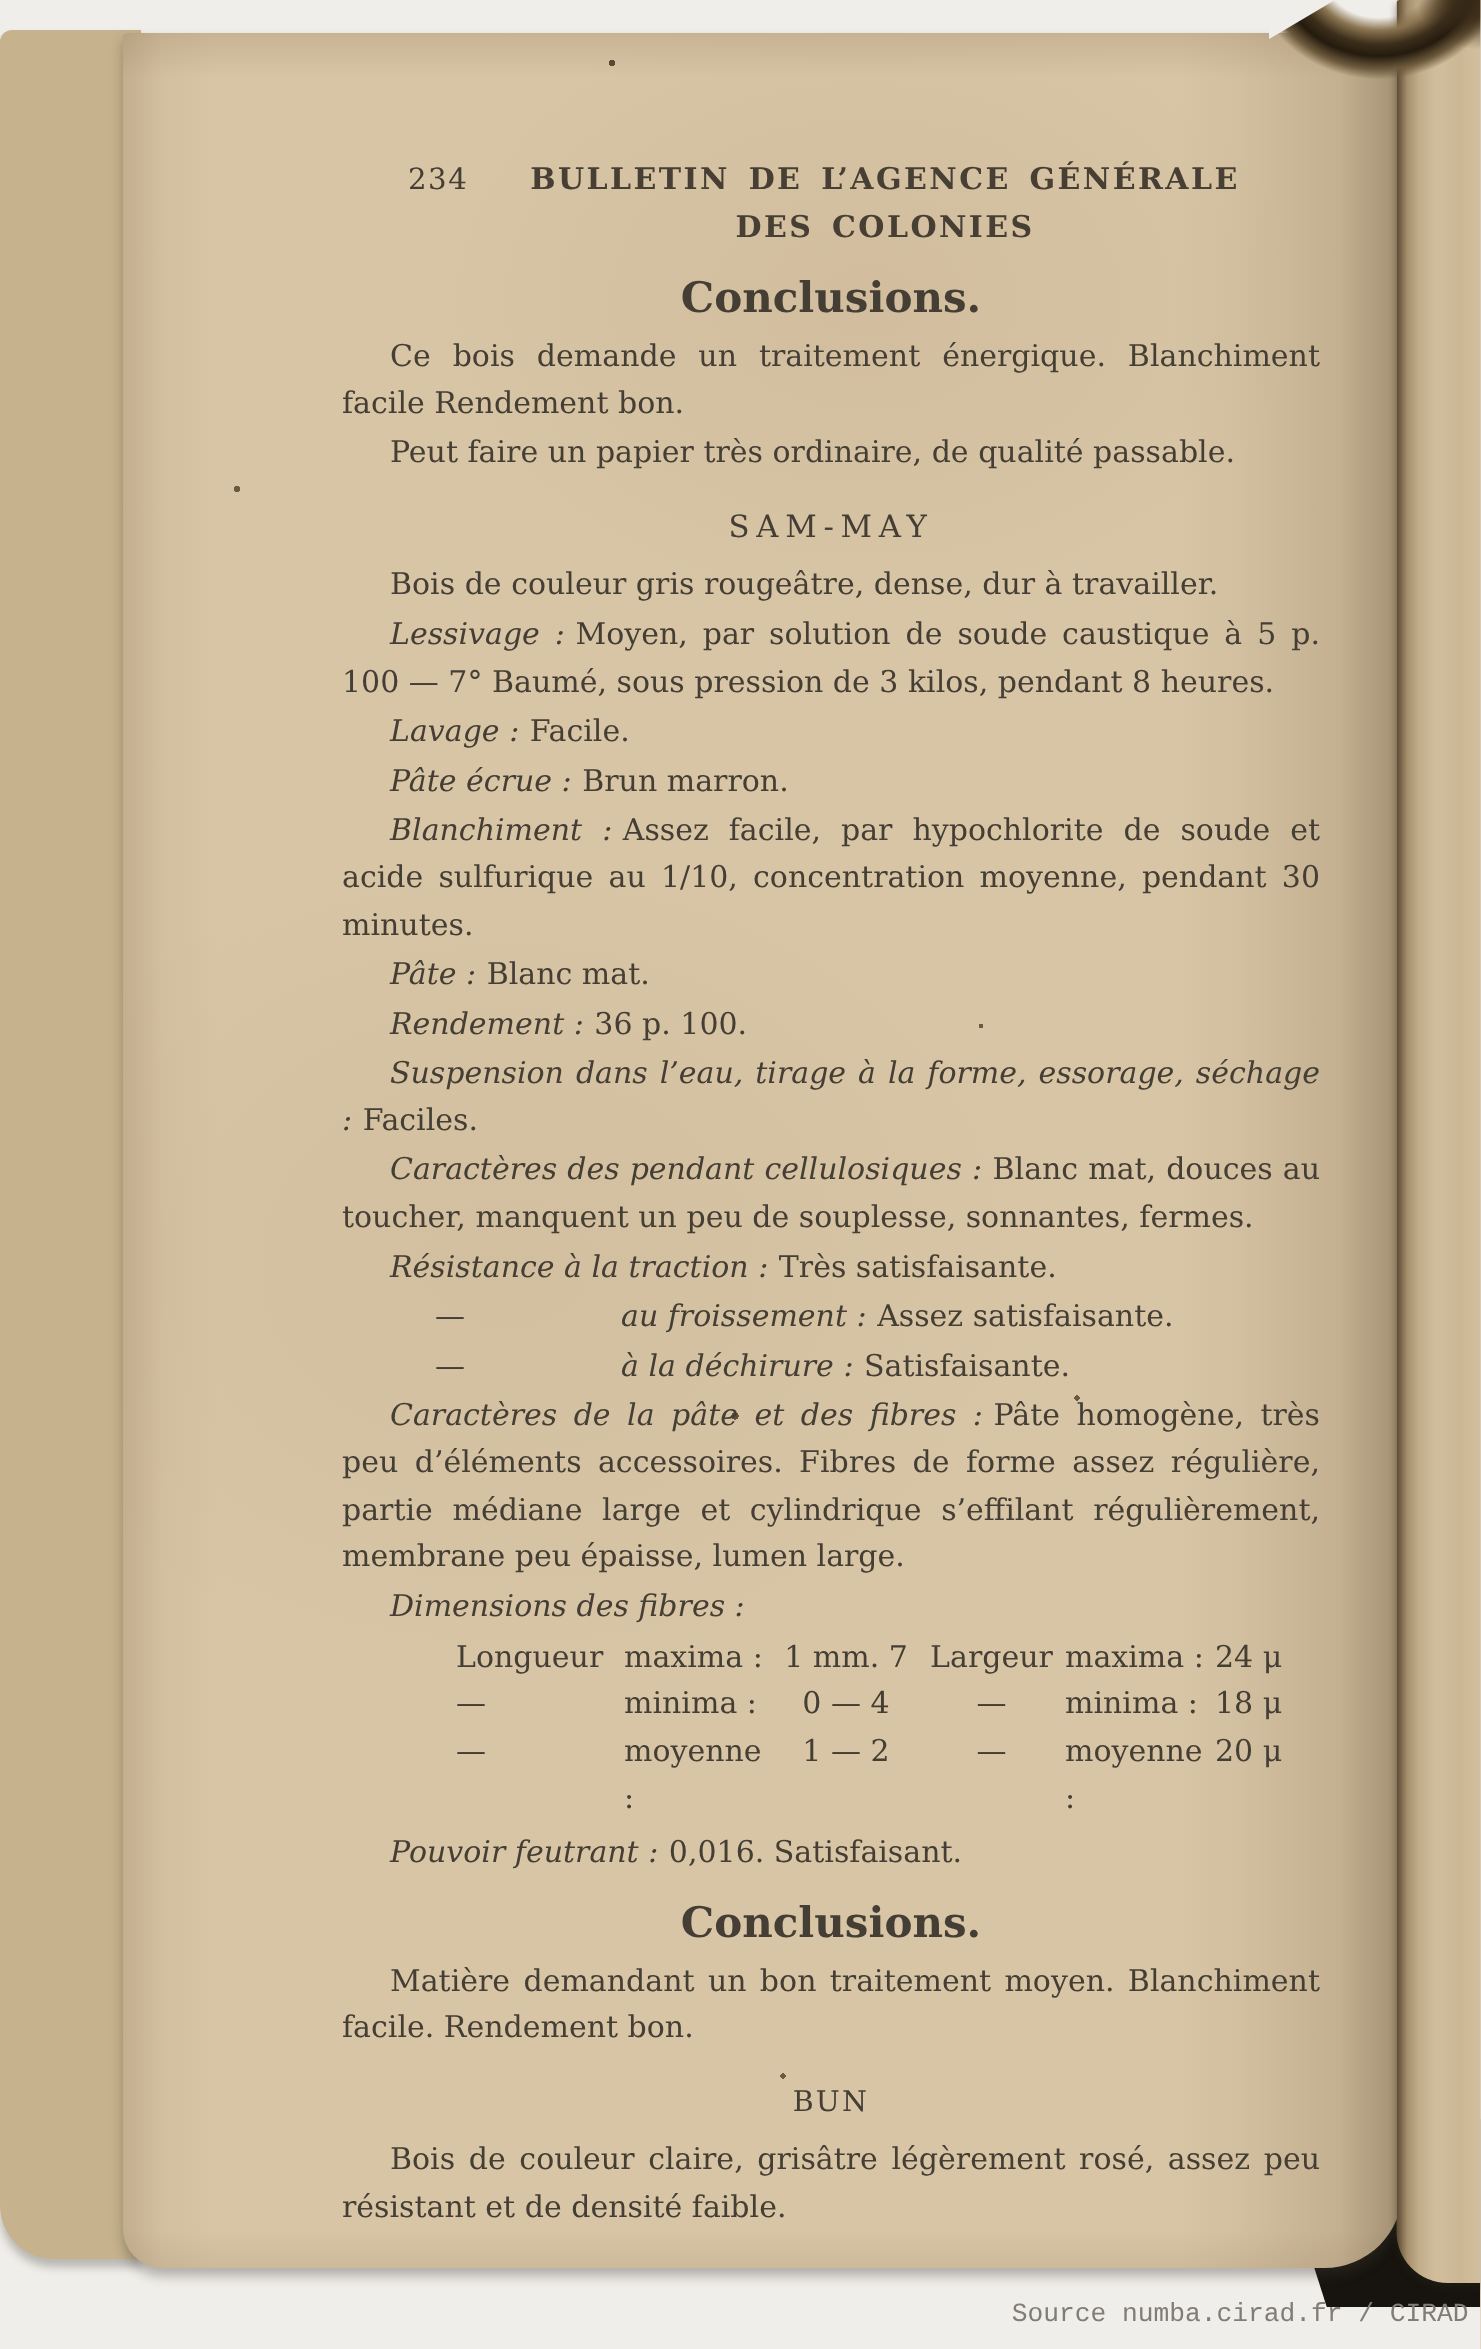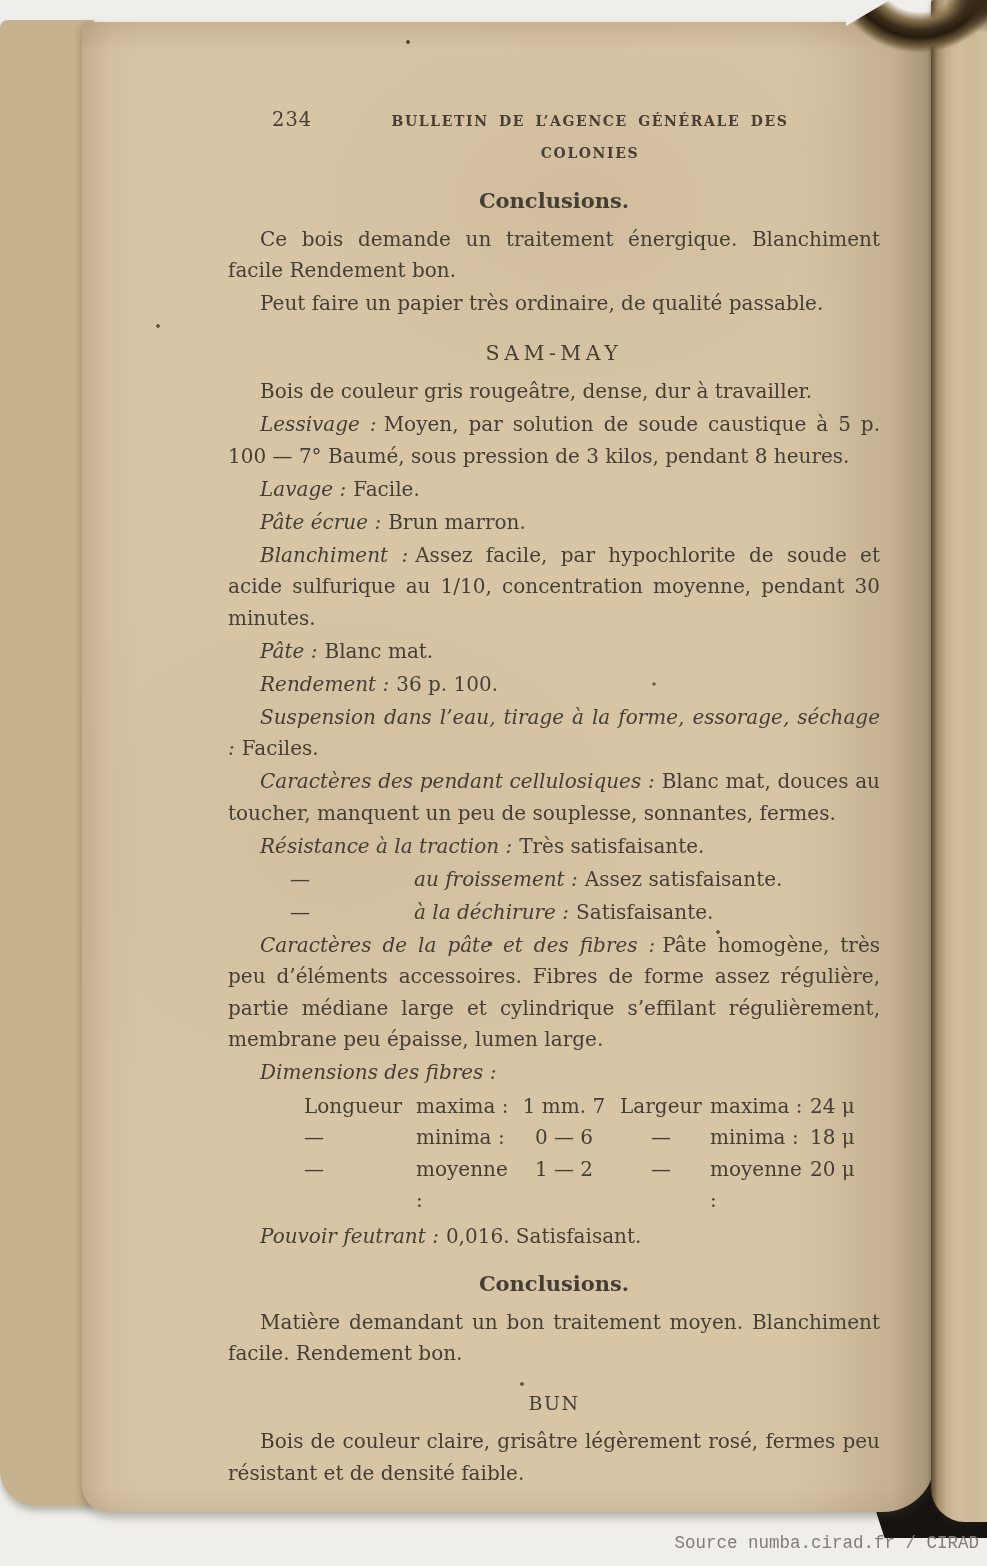--- a/index.html
+++ b/index.html
@@ -68,26 +68,26 @@
   }
 
   
   .content {
     position:absolute; left:228px; top:104px; width:652px; z-index:7;
     color:#443e35; font-size:20px; line-height:31.5px;
   }
   .page-header { display:flex; align-items:baseline;margin-left:44px; }
   .page-num { width:72px; font-size:19.5px; letter-spacing:1px; }
   .journal-title {
-    flex:1; text-align:center; font-size:14px; font-weight:bold;
+    flex:1; text-align:center; font-size:20px; font-weight:bold;
     letter-spacing:1.6px; word-spacing:4px; color:#473f34;
   }
   .header-spacer { width:44px; }
 
-  .section-heading { text-align:center; font-weight:bold; font-size:21px; margin:16px 0 7px; }
+  .section-heading { text-align:center; font-weight:bold; font-size:28px; margin:16px 0 7px; }
   .species-heading { text-align:center; font-size:20.5px; letter-spacing:4.5px; margin:18px 0 7px; }
   .species-heading.small { font-size:19px; letter-spacing:1.5px; }
 
   .para { margin:1.5px 0; text-indent:32px; text-align:justify; }
   .lbl { font-style:italic; margin-right:7px; }
   .dash-row { margin:1.5px 0; padding-left:62px; }
   .dash-row .dash { display:inline-block; width:124px; }
 
   .dims { margin:2px 0 2px 76px; }
   .dims-row { display:flex; }
@@ -159,38 +159,38 @@
       <span class="dc1">Longueur</span>
       <span class="dc2">maxima :</span>
       <span class="dc3">1 mm. 7</span>
       <span class="dc4">Largeur</span>
       <span class="dc5">maxima :</span>
       <span class="dc6">24 μ</span>
     </div>
     <div class="dims-row">
       <span class="dc1">—</span>
       <span class="dc2">minima :</span>
-      <span class="dc3">0 — 6</span>
+      <span class="dc3">0 — 4</span>
       <span class="dc4">—</span>
       <span class="dc5">minima :</span>
       <span class="dc6">18 μ</span>
     </div>
     <div class="dims-row">
       <span class="dc1">—</span>
       <span class="dc2">moyenne :</span>
       <span class="dc3">1 — 2</span>
       <span class="dc4">—</span>
       <span class="dc5">moyenne :</span>
       <span class="dc6">20 μ</span>
     </div>
   </div>
 
   <p class="para" style="margin-top:4px;"><span class="lbl">Pouvoir feutrant :</span><span>0,016. Satisfaisant.</span></p>
 
   <div class="section-heading">Conclusions.</div>
   <p class="para">Matière demandant un bon traitement moyen. Blanchiment facile. Rendement bon.</p>
 
   <div class="species-heading small">BUN</div>
-  <p class="para">Bois de couleur claire, grisâtre légèrement rosé, fermes peu résistant et de densité faible.</p>
+  <p class="para">Bois de couleur claire, grisâtre légèrement rosé, assez peu résistant et de densité faible.</p>
 
 </div>
 
 <div class="source-credit">Source numba.cirad.fr / CIRAD</div>
 
 </body></html>

